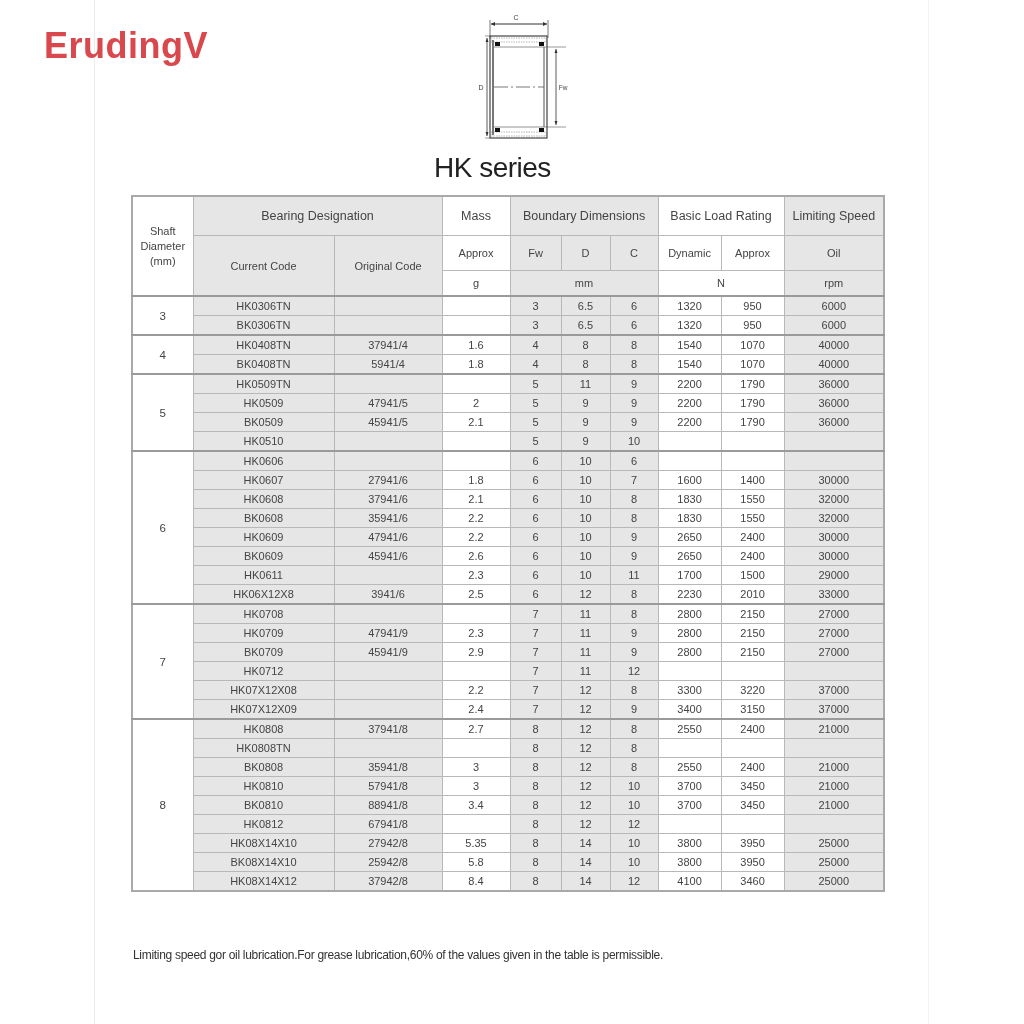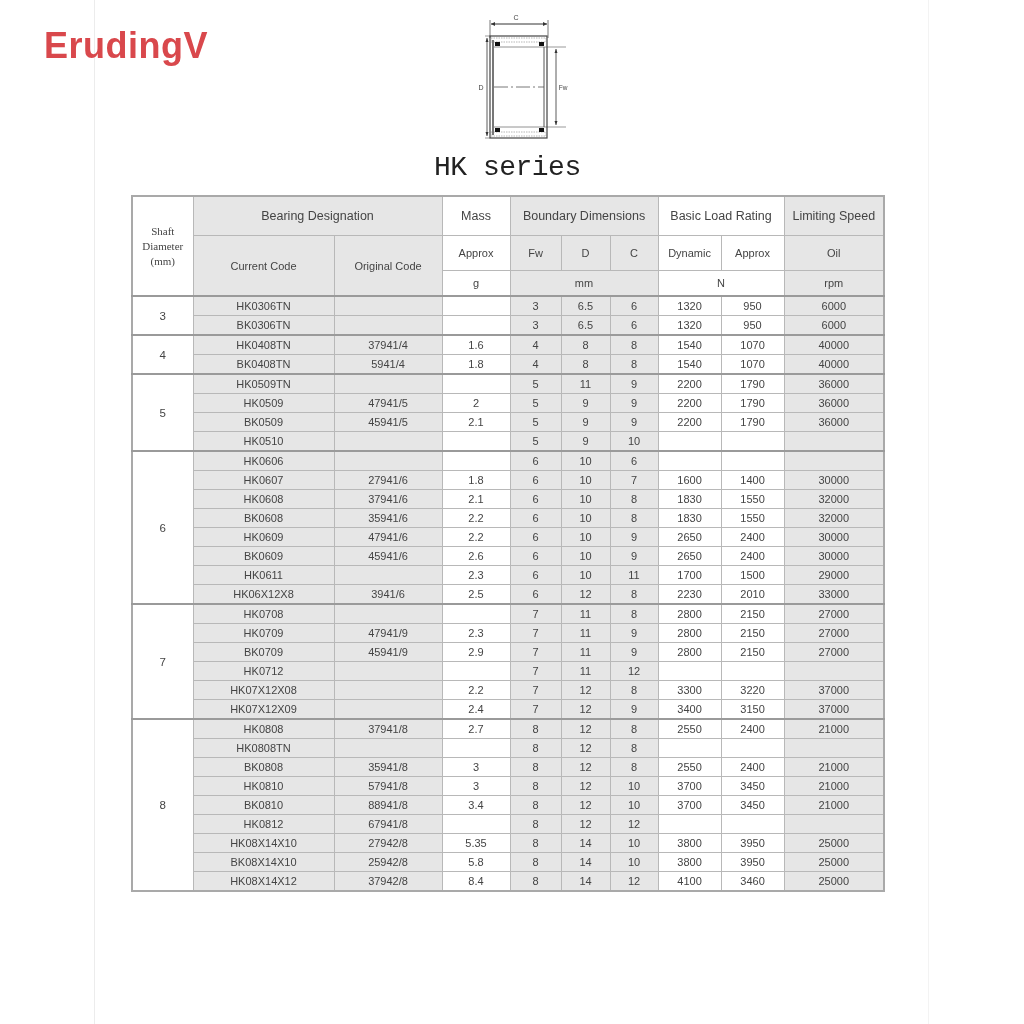--- a/index.html
+++ b/index.html
@@ -9,21 +9,21 @@
   }
   .left-rule { position: absolute; left: 94px; top: 0; width: 1px; height: 1024px; background: #ececec; }
   .right-rule { position: absolute; left: 928px; top: 0; width: 1px; height: 1024px; background: #f3f3f3; }
   .brand {
     position: absolute; left: 44px; top: 18px; font-size: 36px; font-weight: bold;
     color: #d9484c; letter-spacing: 0.5px; margin-top: 7px;
   }
   .diagram { position: absolute; left: 450px; top: 10px; width: 120px; height: 150px; }
   .series-title {
     position: absolute; left: 434px; top: 152px; font-size: 28px; color: #222;
-    font-family: Liberation Mono, monospace; letter-spacing: -0.5px;
+    font-family: Liberation Sans, sans-serif; letter-spacing: -0.5px;
   }
   table.spec {
     position: absolute; left: 131px; top: 195px; border-collapse: collapse;
     table-layout: fixed; width: 752px; font-size: 11px; color: #444;
   }
   table.spec td, table.spec th {
     border: 1px solid #b8b8b8; padding: 0; text-align: center; font-weight: normal;
     overflow: hidden; white-space: nowrap;
   }
   table.spec { border: 2px solid #a9a9a9; }
@@ -100,21 +100,21 @@
     <col style="width:51px">
       <col style="width:49px">
       <col style="width:48px">
     <col style="width:63px">
       <col style="width:63px">
       <col style="width:100px">
   </colgroup>
   <thead>
     <tr class="h1">
       <th rowspan="3" class="w">
-          <span style="white-space:normal;display:block;width:48px;margin:0 auto;line-height:15px;font-family:Liberation Serif, serif;">Shaft Diameter (mm)</span>
+          <span style="white-space:normal;display:block;width:48px;margin:0 auto;line-height:15px;">Shaft Diameter (mm)</span>
         </th>
       <th colspan="2" class="g hdr-big">Bearing Designation</th>
       <th class="w hdr-big">Mass</th>
       <th colspan="3" class="g hdr-big">Boundary Dimensions</th>
       <th colspan="2" class="w hdr-big">Basic Load Rating</th>
       <th class="g hdr-big">Limiting Speed</th>
     </tr>
     <tr class="h2">
       <th rowspan="2" class="g">Current Code</th>
       <th rowspan="2" class="g">Original Code</th>
@@ -478,13 +478,14 @@
         <td class="g">14</td>
         <td class="g">12</td>
         <td class="w">4100</td>
         <td class="w">3460</td>
         <td class="g">25000</td>
       </tr>
     </tbody>
 </table>
 
 <div class="notes">
+  <div>Limiting speed gor oil lubrication.For grease lubrication,60% of the values given in the table is permissible.</div>
 </div>
 
 </body></html>

